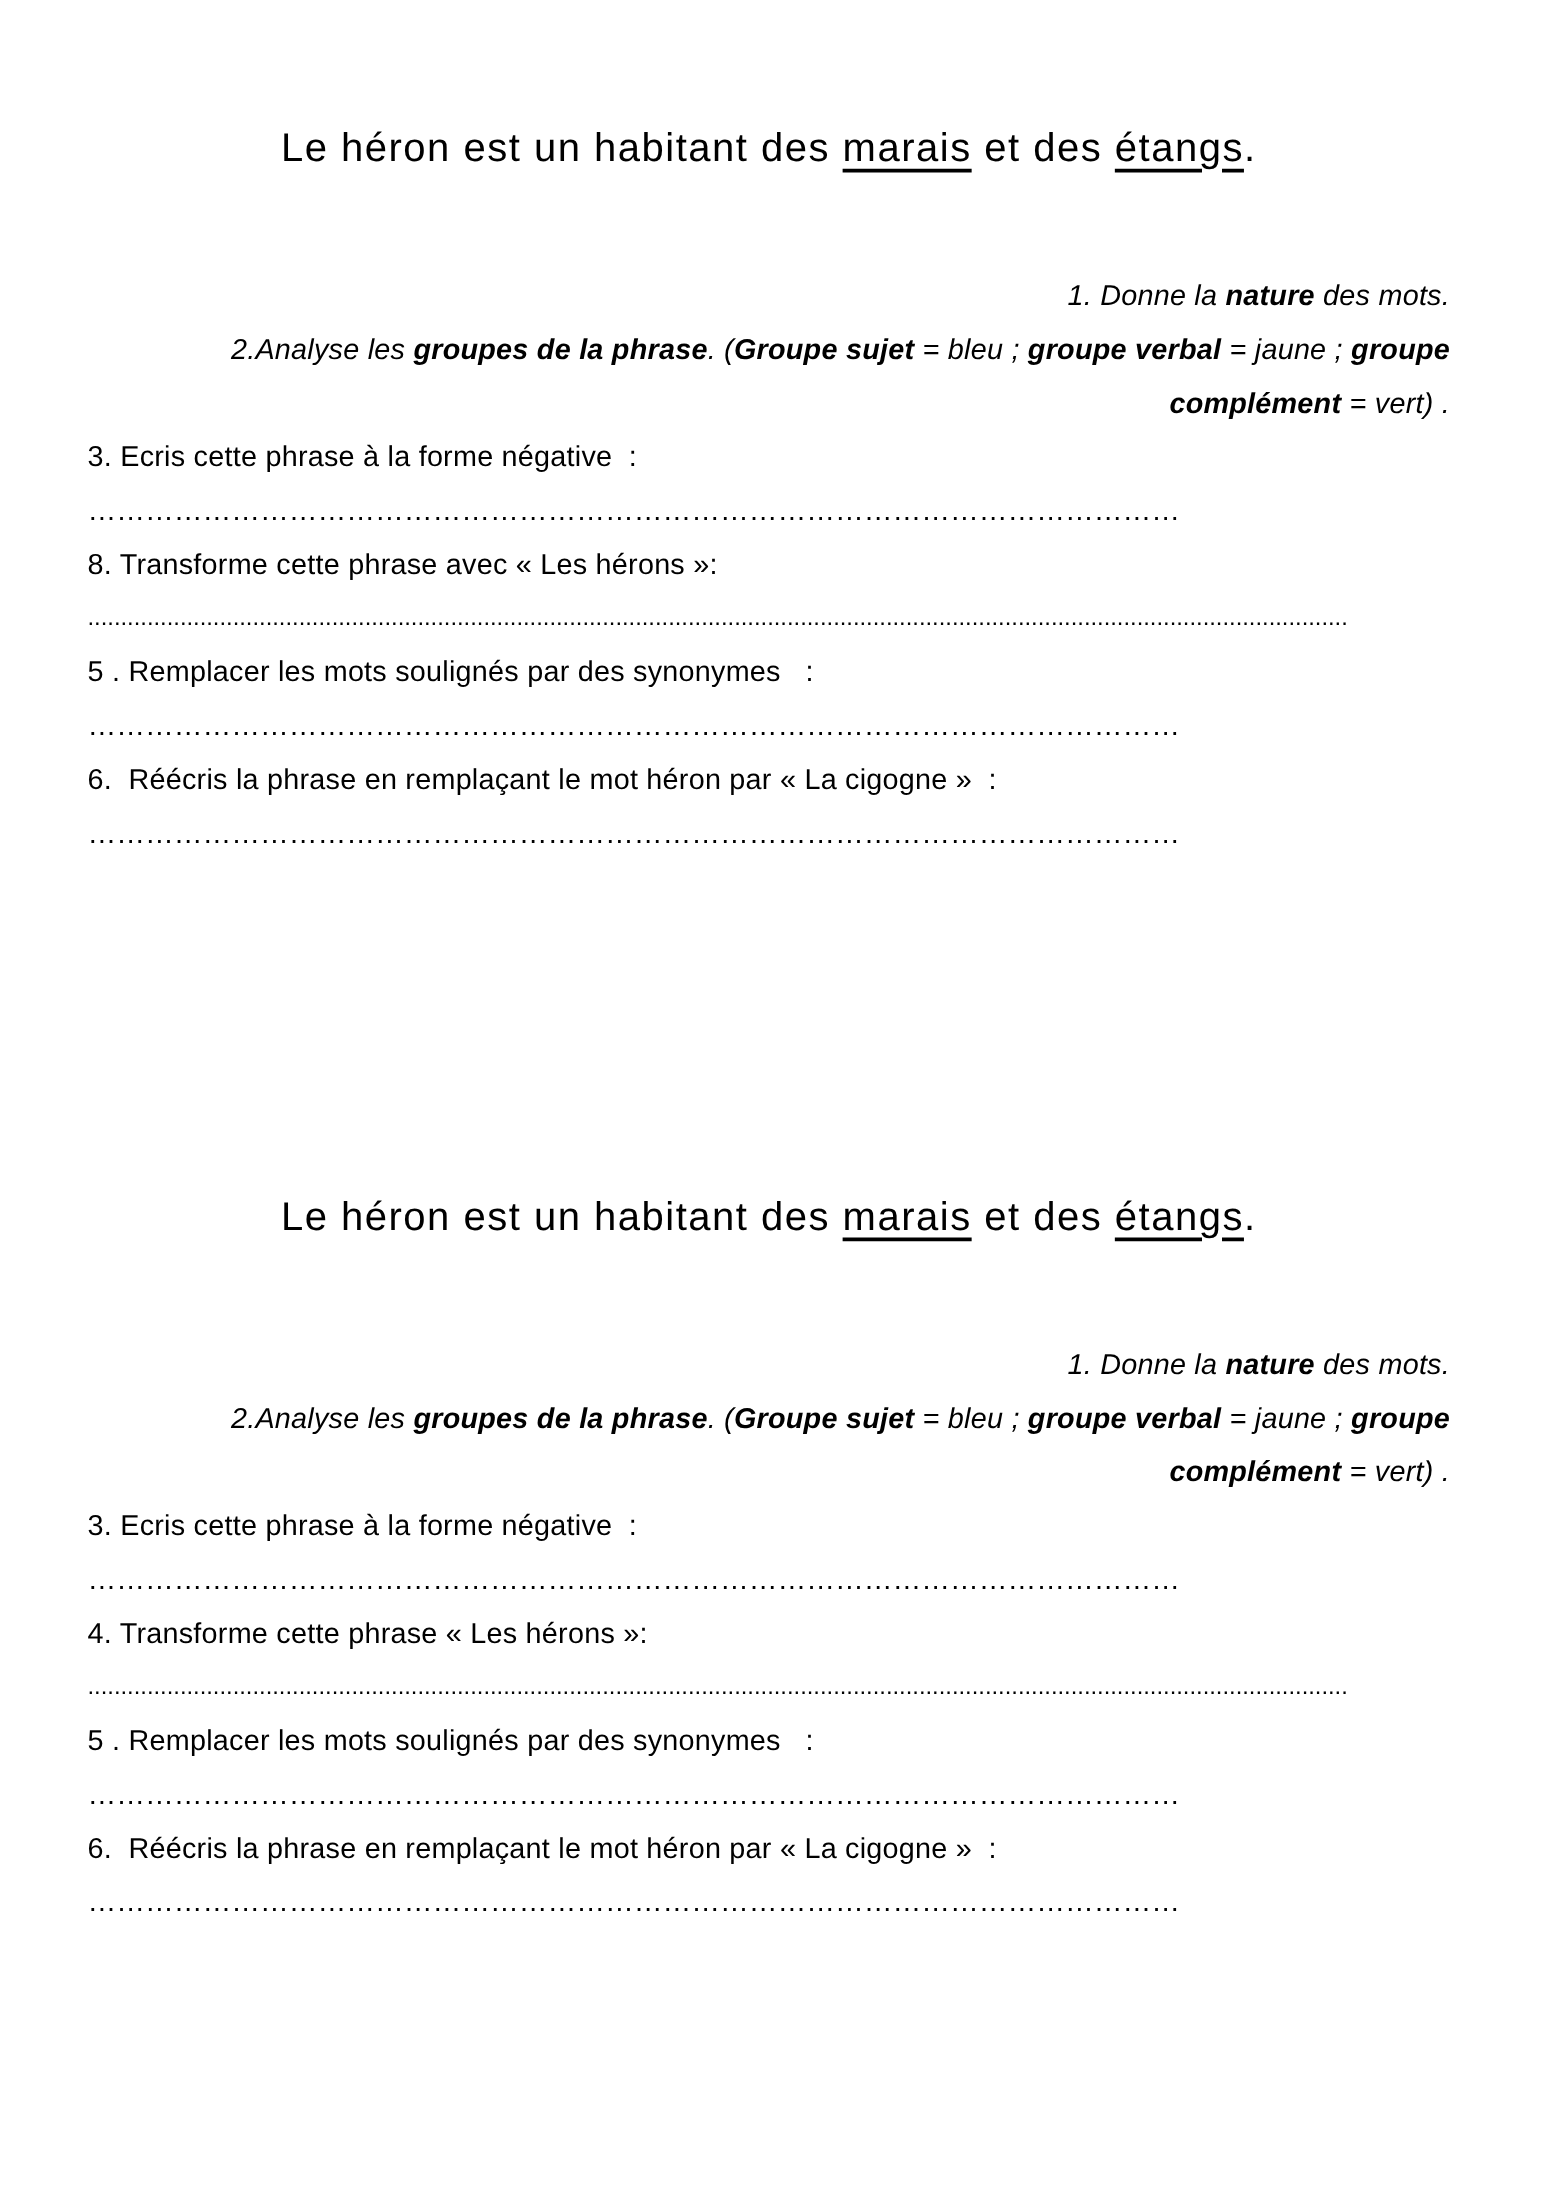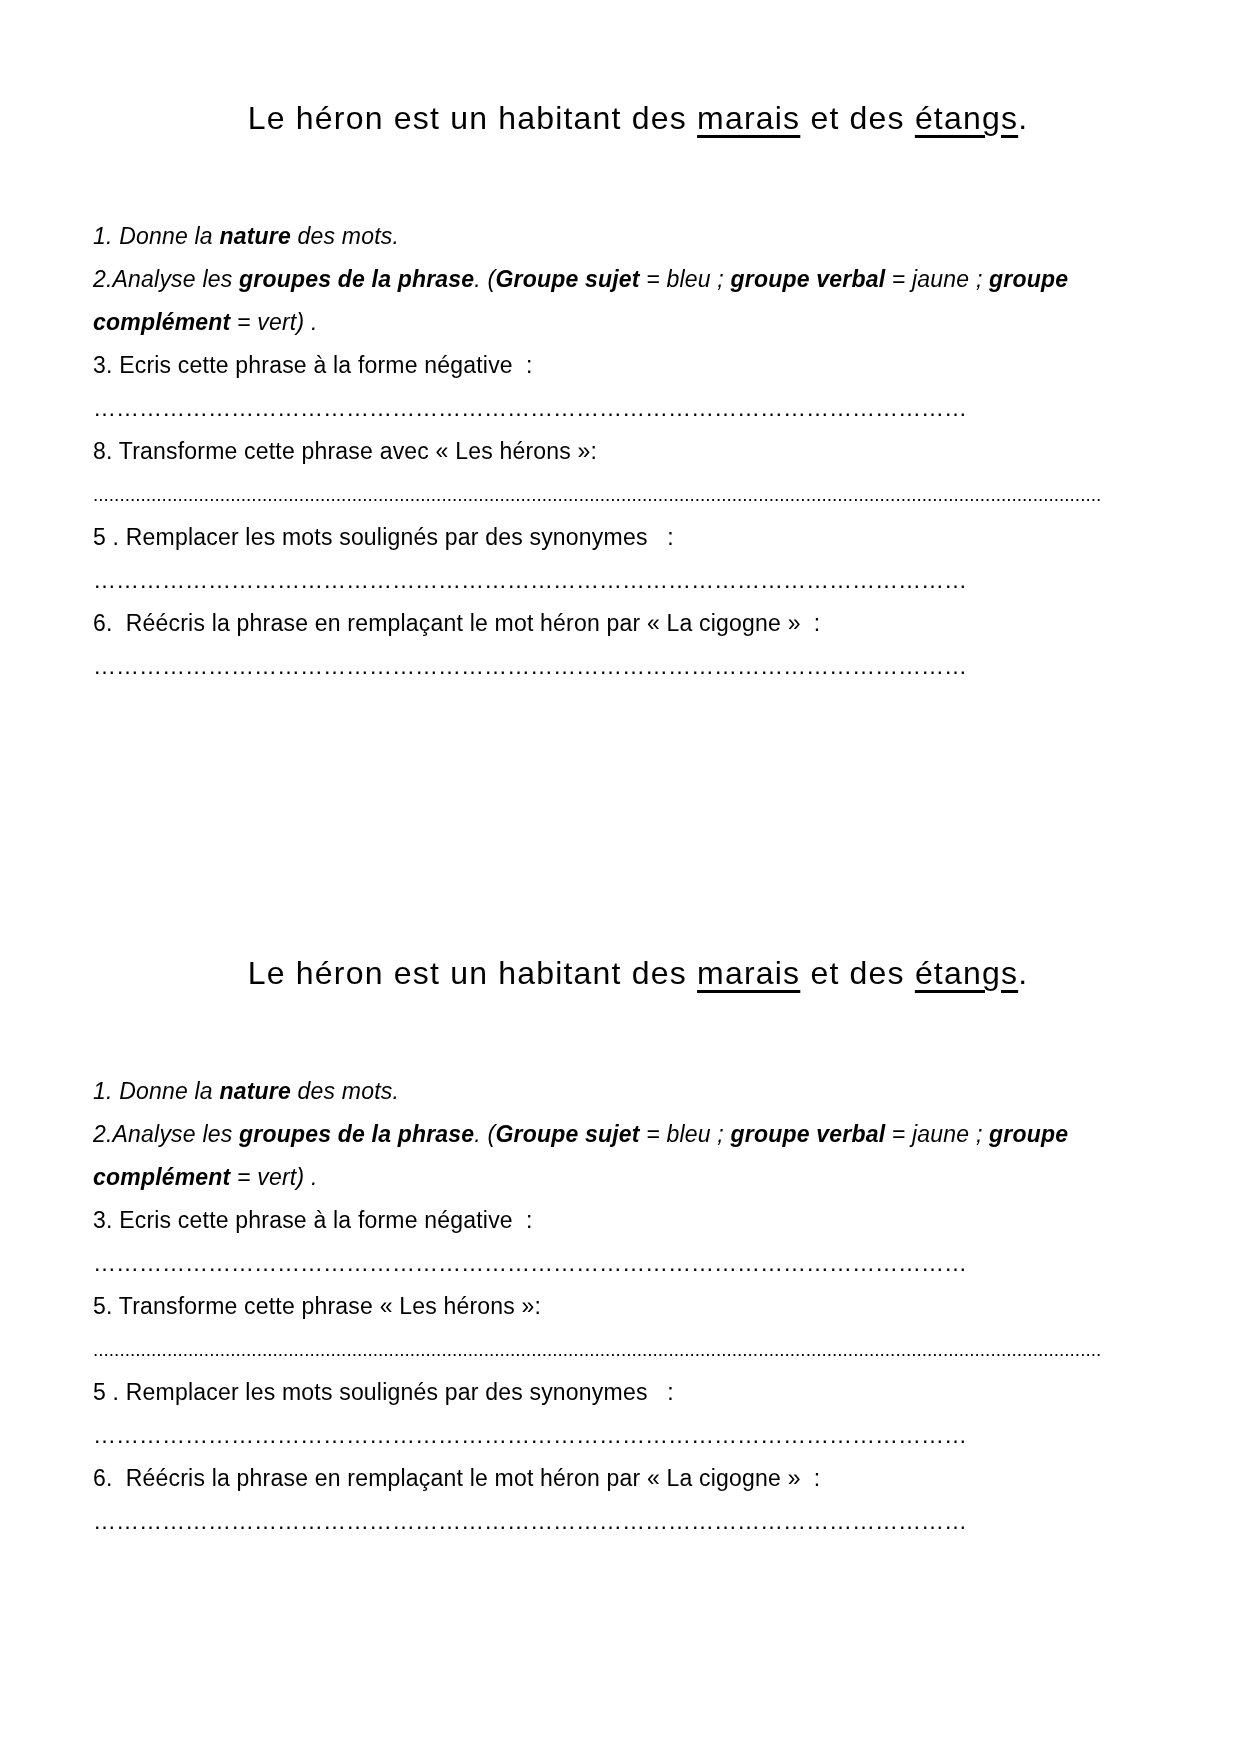--- a/index.html
+++ b/index.html
@@ -7,21 +7,21 @@
     position: relative;
     width: 1241px;
     height: 1755px;
     background: #ffffff;
     color: #000000;
     font-family: "Liberation Sans", sans-serif;
     overflow: hidden;
   }
   .sheet-section {
     position: absolute;
-    left: 93px;
+    left: 70px;
     width: 1090px;
   }
   .title {
     font-size: 32px;
     font-weight: 400;
     letter-spacing: 1.2px;
     line-height: 40px;
     text-align: center;
     margin: 0 0 77px 0;
     white-space: pre-wrap;
@@ -31,21 +31,21 @@
     text-decoration-thickness: 2.5px;
     text-underline-offset: 6px;
   }
   p.item {
     font-size: 23px;
     line-height: 43px;
     letter-spacing: 0.2px;
     margin: 0;
     white-space: pre-wrap;
   }
-  p.item.it { font-style: italic; }
+  p.item.it { font-style: italic; text-align: right; }
   p.item b { font-weight: 700; }
   p.dots {
     margin: 0;
     line-height: 43px;
     overflow: hidden;
     white-space: nowrap;
     letter-spacing: 0;
   }
   .dots-a { font-size: 23px; width: 1005px; }
   .dots-b { font-size: 19px; width: 1007px; letter-spacing: 0.5px; }
@@ -79,21 +79,21 @@
   <section class="sheet-section" style="top:953px">
     <h1 class="title"><span>Le héron est un habitant des </span><span class="u">marais</span><span> et des </span><span class="u">étangs</span><span>.</span></h1>
 
     <p class="item it"><span>1. Donne la </span><b>nature</b><span> des mots.</span></p>
 
     <p class="item it"><span>2.Analyse les </span><b>groupes de la phrase</b><span>. (</span><b>Groupe sujet</b><span> = bleu ; </span><b>groupe verbal</b><span> = jaune ; </span><b>groupe complément</b><span> = vert) .</span></p>
 
     <p class="item">3. Ecris cette phrase à la forme négative  :</p>
     <p class="dots dots-a">……………………………………………………………………………………………………</p>
 
-    <p class="item">5. Transforme cette phrase « Les hérons »:</p>
+    <p class="item">4. Transforme cette phrase « Les hérons »:</p>
     <p class="dots dots-b">........................................................................................................................................................................................................</p>
 
     <p class="item">5 . Remplacer les mots soulignés par des synonymes   :</p>
     <p class="dots dots-a">……………………………………………………………………………………………………</p>
 
     <p class="item">6.  Réécris la phrase en remplaçant le mot héron par « La cigogne »  :</p>
     <p class="dots dots-c">……………………………………………………………………………………………………</p>
   </section>
 
 </div>

